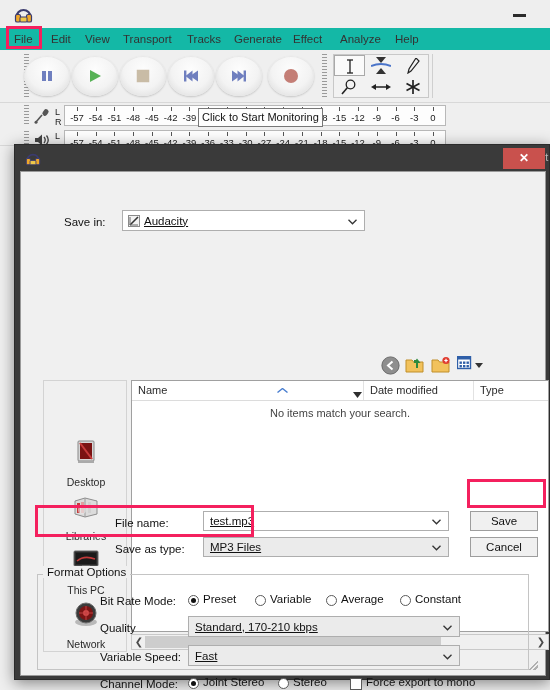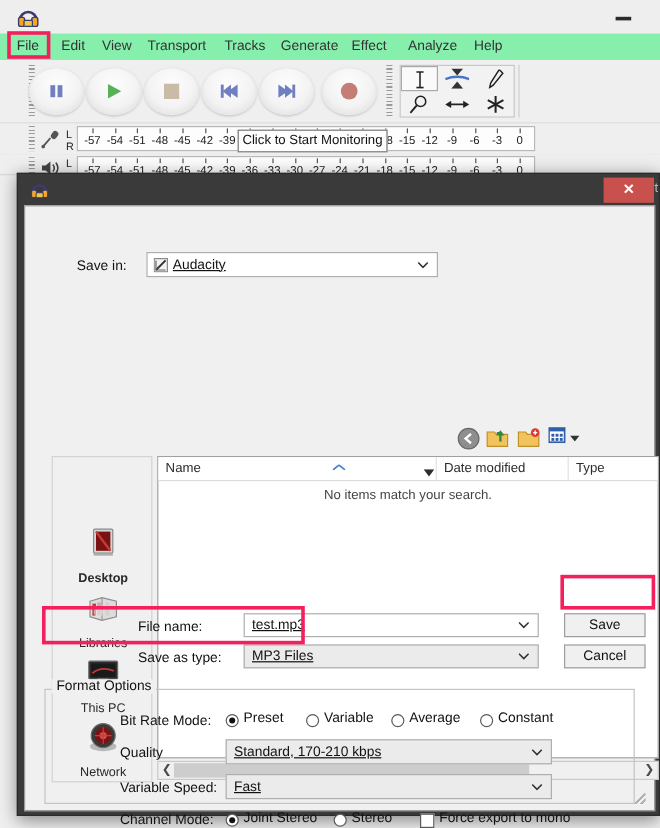--- a/index.html
+++ b/index.html
@@ -10,21 +10,21 @@
     -webkit-font-smoothing:antialiased;
   }
   
   #app{position:absolute;left:0;top:0;width:550px;height:690px;background:#efefef;}
   .titlebar{position:absolute;left:0;top:0;width:550px;height:28px;background:#eeeeee;border-bottom:1px solid #e2e2e2;}
   .app-icon{position:absolute;left:14px;top:5px;width:19px;height:18px;}
   .win-title{position:absolute;left:0;top:7px;width:550px;text-align:center;font-size:11px;color:#3a3a3a;}
   .min-btn{position:absolute;right:16px;top:6px;width:28px;height:16px;cursor:pointer;}
   .min-btn i{position:absolute;left:7px;top:8px;width:13px;height:3px;background:#2b2b2b;display:block;}
 
-  .menubar{position:absolute;left:0;top:28px;width:550px;height:22px;background:#86efac;border-bottom:1px solid #dcdcdc;}
+  .menubar{position:absolute;left:0;top:28px;width:550px;height:22px;background:#14b8a6;border-bottom:1px solid #dcdcdc;}
   .menuitem{position:absolute;top:3px;height:16px;line-height:16px;font-size:11.5px;color:#333;padding:0 5px;cursor:pointer;white-space:nowrap;}
   .menu-hl{position:absolute;left:6px;top:26px;width:36px;height:23px;border:3px solid #f4205e;box-sizing:border-box;z-index:6;}
 
   
   .toolbar{position:absolute;left:0;top:50px;width:550px;height:52px;background:#efefef;border-bottom:1px solid #d8d8d8;}
   .grip{position:absolute;top:4px;width:5px;height:44px;
         background:repeating-linear-gradient(to bottom,#9a9a9a 0 1px,#efefef 1px 3px);}
   .tbtn{position:absolute;top:6px;width:46px;height:40px;border-radius:50%;
         background:radial-gradient(circle at 50% 35%,#fdfdfd 0%,#f3f3f3 55%,#d6d6d6 100%);
         box-shadow:0 1px 2px rgba(0,0,0,.18), inset 0 0 0 1px #e8e8e8;cursor:pointer;}
@@ -406,21 +406,21 @@
             <rect x="6" y="9" width="2.4" height="2.4"></rect>
             <rect x="9.5" y="9" width="2.4" height="2.4"></rect>
           </g>
       </svg>
       <svg width="8" height="5" viewBox="0 0 8 5" style="position:absolute;left:18px;top:7px;">
           <polygon points="0,0 8,0 4,5" fill="#333"></polygon>
         </svg>
     </div>
 
     <div class="places" id="places">
-        <div class="place" style="top: 54px; font-weight: bold;">
+        <div class="place" style="top: 54px;">
           <span class="pi"><svg width="30" height="30" viewBox="0 0 30 30">
               <rect x="7" y="4" width="16" height="20" rx="1" fill="#d6d6d6" stroke="#888"></rect>
               <rect x="9" y="6" width="12" height="16" fill="#7b1212"></rect>
               <path d="M9 6 L21 22" stroke="#c73a3a" stroke-width="2"></path>
               <rect x="7" y="24" width="16" height="2" fill="#aaa"></rect>
             </svg></span>
           <span class="pl">Desktop</span>
         </div>
         <div class="place" style="top: 108px;">
           <span class="pi"><svg width="30" height="30" viewBox="0 0 30 30">

